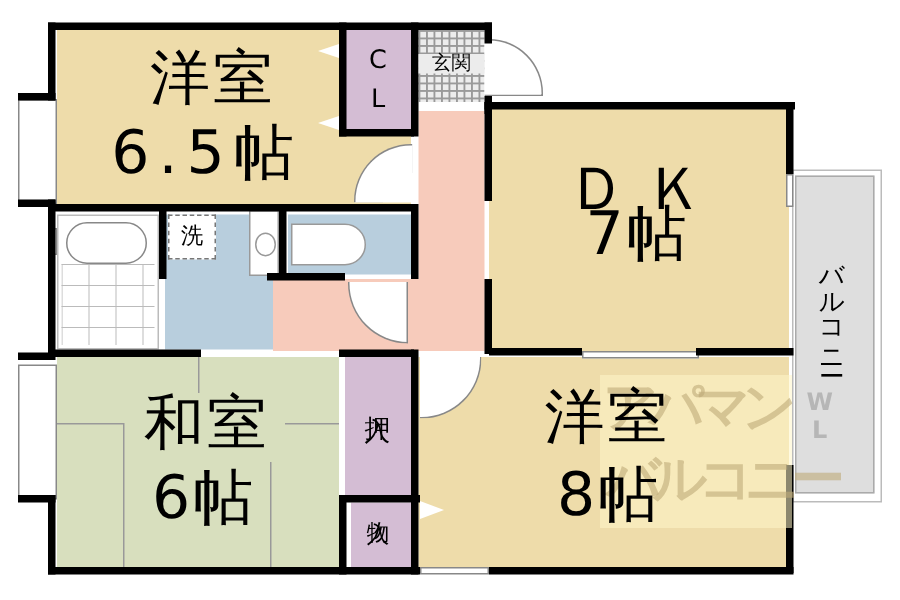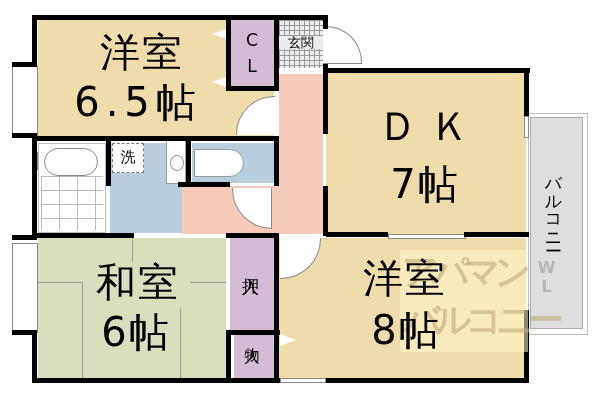--- a/index.html
+++ b/index.html
@@ -121,21 +121,21 @@
 <div class="label big" style="left:58px;top:82px;width:160px;letter-spacing:6px;">6.5帖</div>
 
 <div class="label small" style="left:230px;top:32px;width:44px;">C</div>
 <div class="label small" style="left:230px;top:58px;width:44px;">L</div>
 
 <div class="label tiny" style="left:279px;top:36px;width:44px;background:#ececec;">玄関</div>
 
 <div class="label tiny" style="left:112px;top:150px;width:32px;font-size:15px;">洗</div>
 
 <div class="label big" style="left:360px;top:106px;width:140px;letter-spacing:12px;">ＤＫ</div>
-<div class="label big" style="left:370px;top:164px;width:110px;">7帖</div>
+<div class="label big" style="left:370px;top:136px;width:110px;">7帖</div>
 
 <div class="label big" style="left:78px;top:262px;width:120px;">和室</div>
 <div class="label big" style="left:86px;top:312px;width:100px;">6帖</div>
 
 <div class="label small vert" style="left:242px;top:264px;">押入</div>
 <div class="label small vert" style="left:244px;top:336px;font-size:15px;">物入</div>
 
 <div class="abs" style="left:400px;top:250px;width:128px;height:102px;background:rgba(255,245,200,0.55);"></div>
 <div class="label" style="left:402px;top:254px;font-size:36px;font-weight:bold;color:rgba(190,170,120,0.6);letter-spacing:-6px;">アパマン</div>
 <div class="label" style="left:404px;top:302px;font-size:36px;font-weight:bold;color:rgba(190,170,120,0.6);letter-spacing:-6px;">バルコニー</div>

